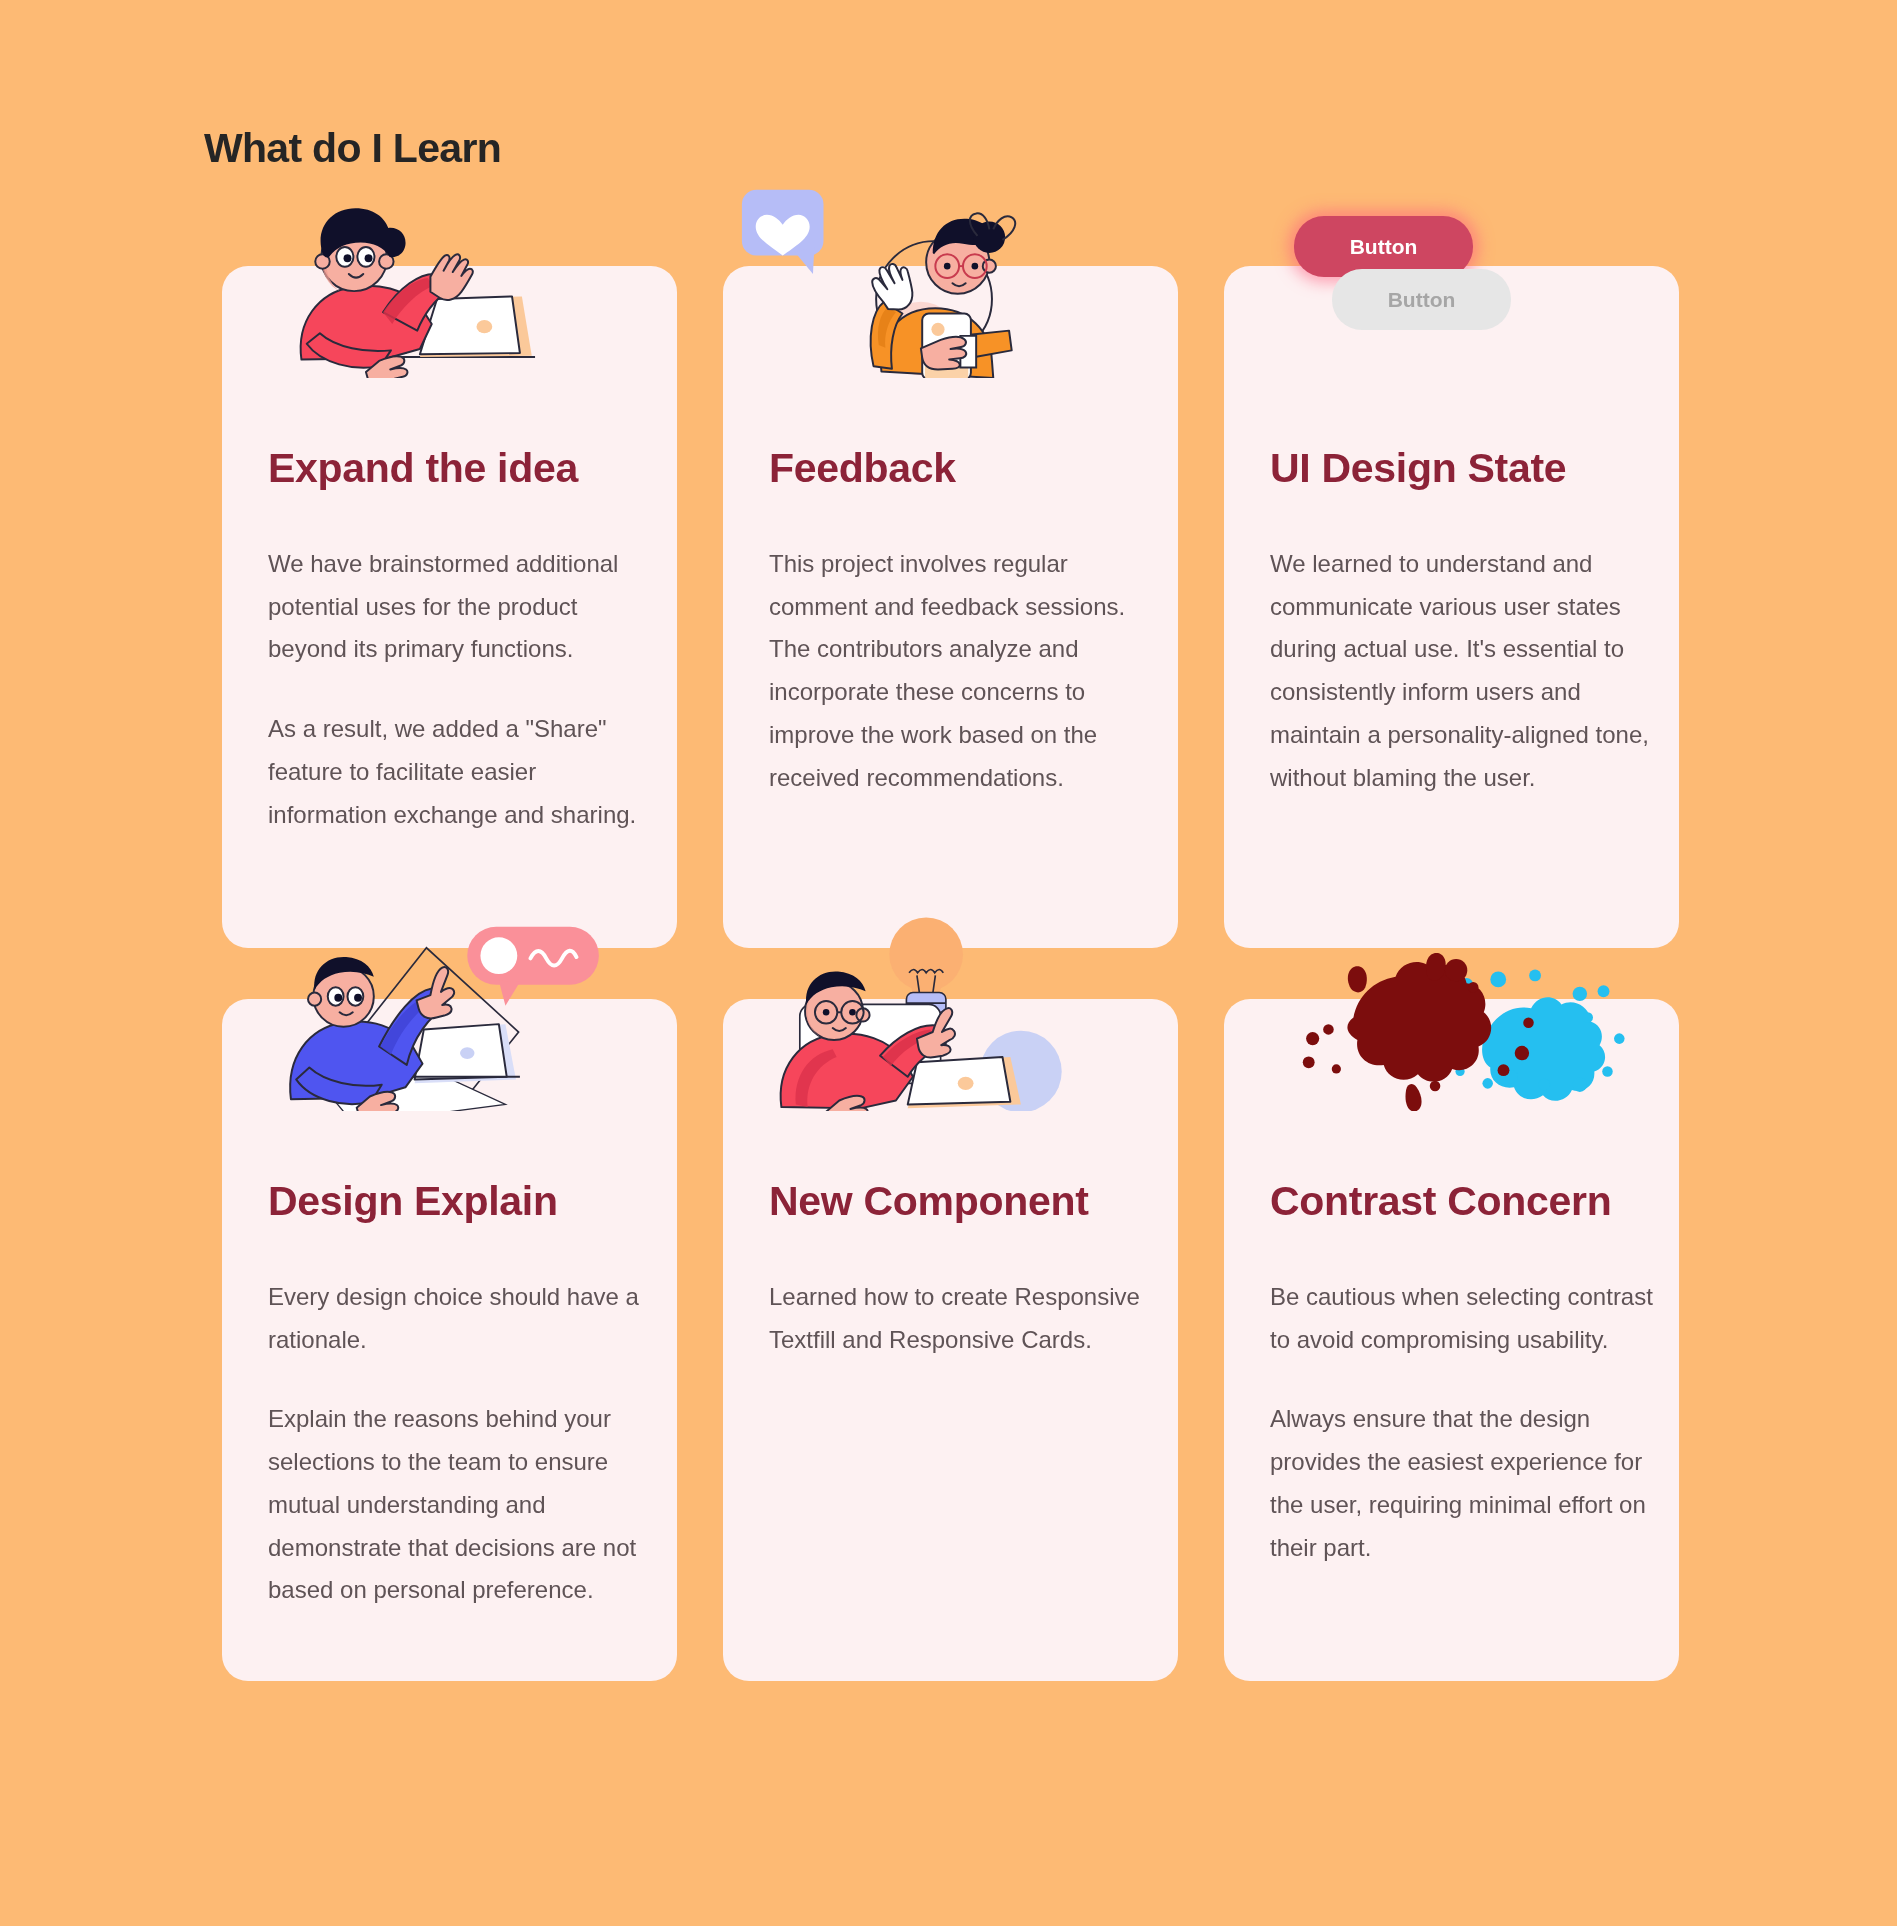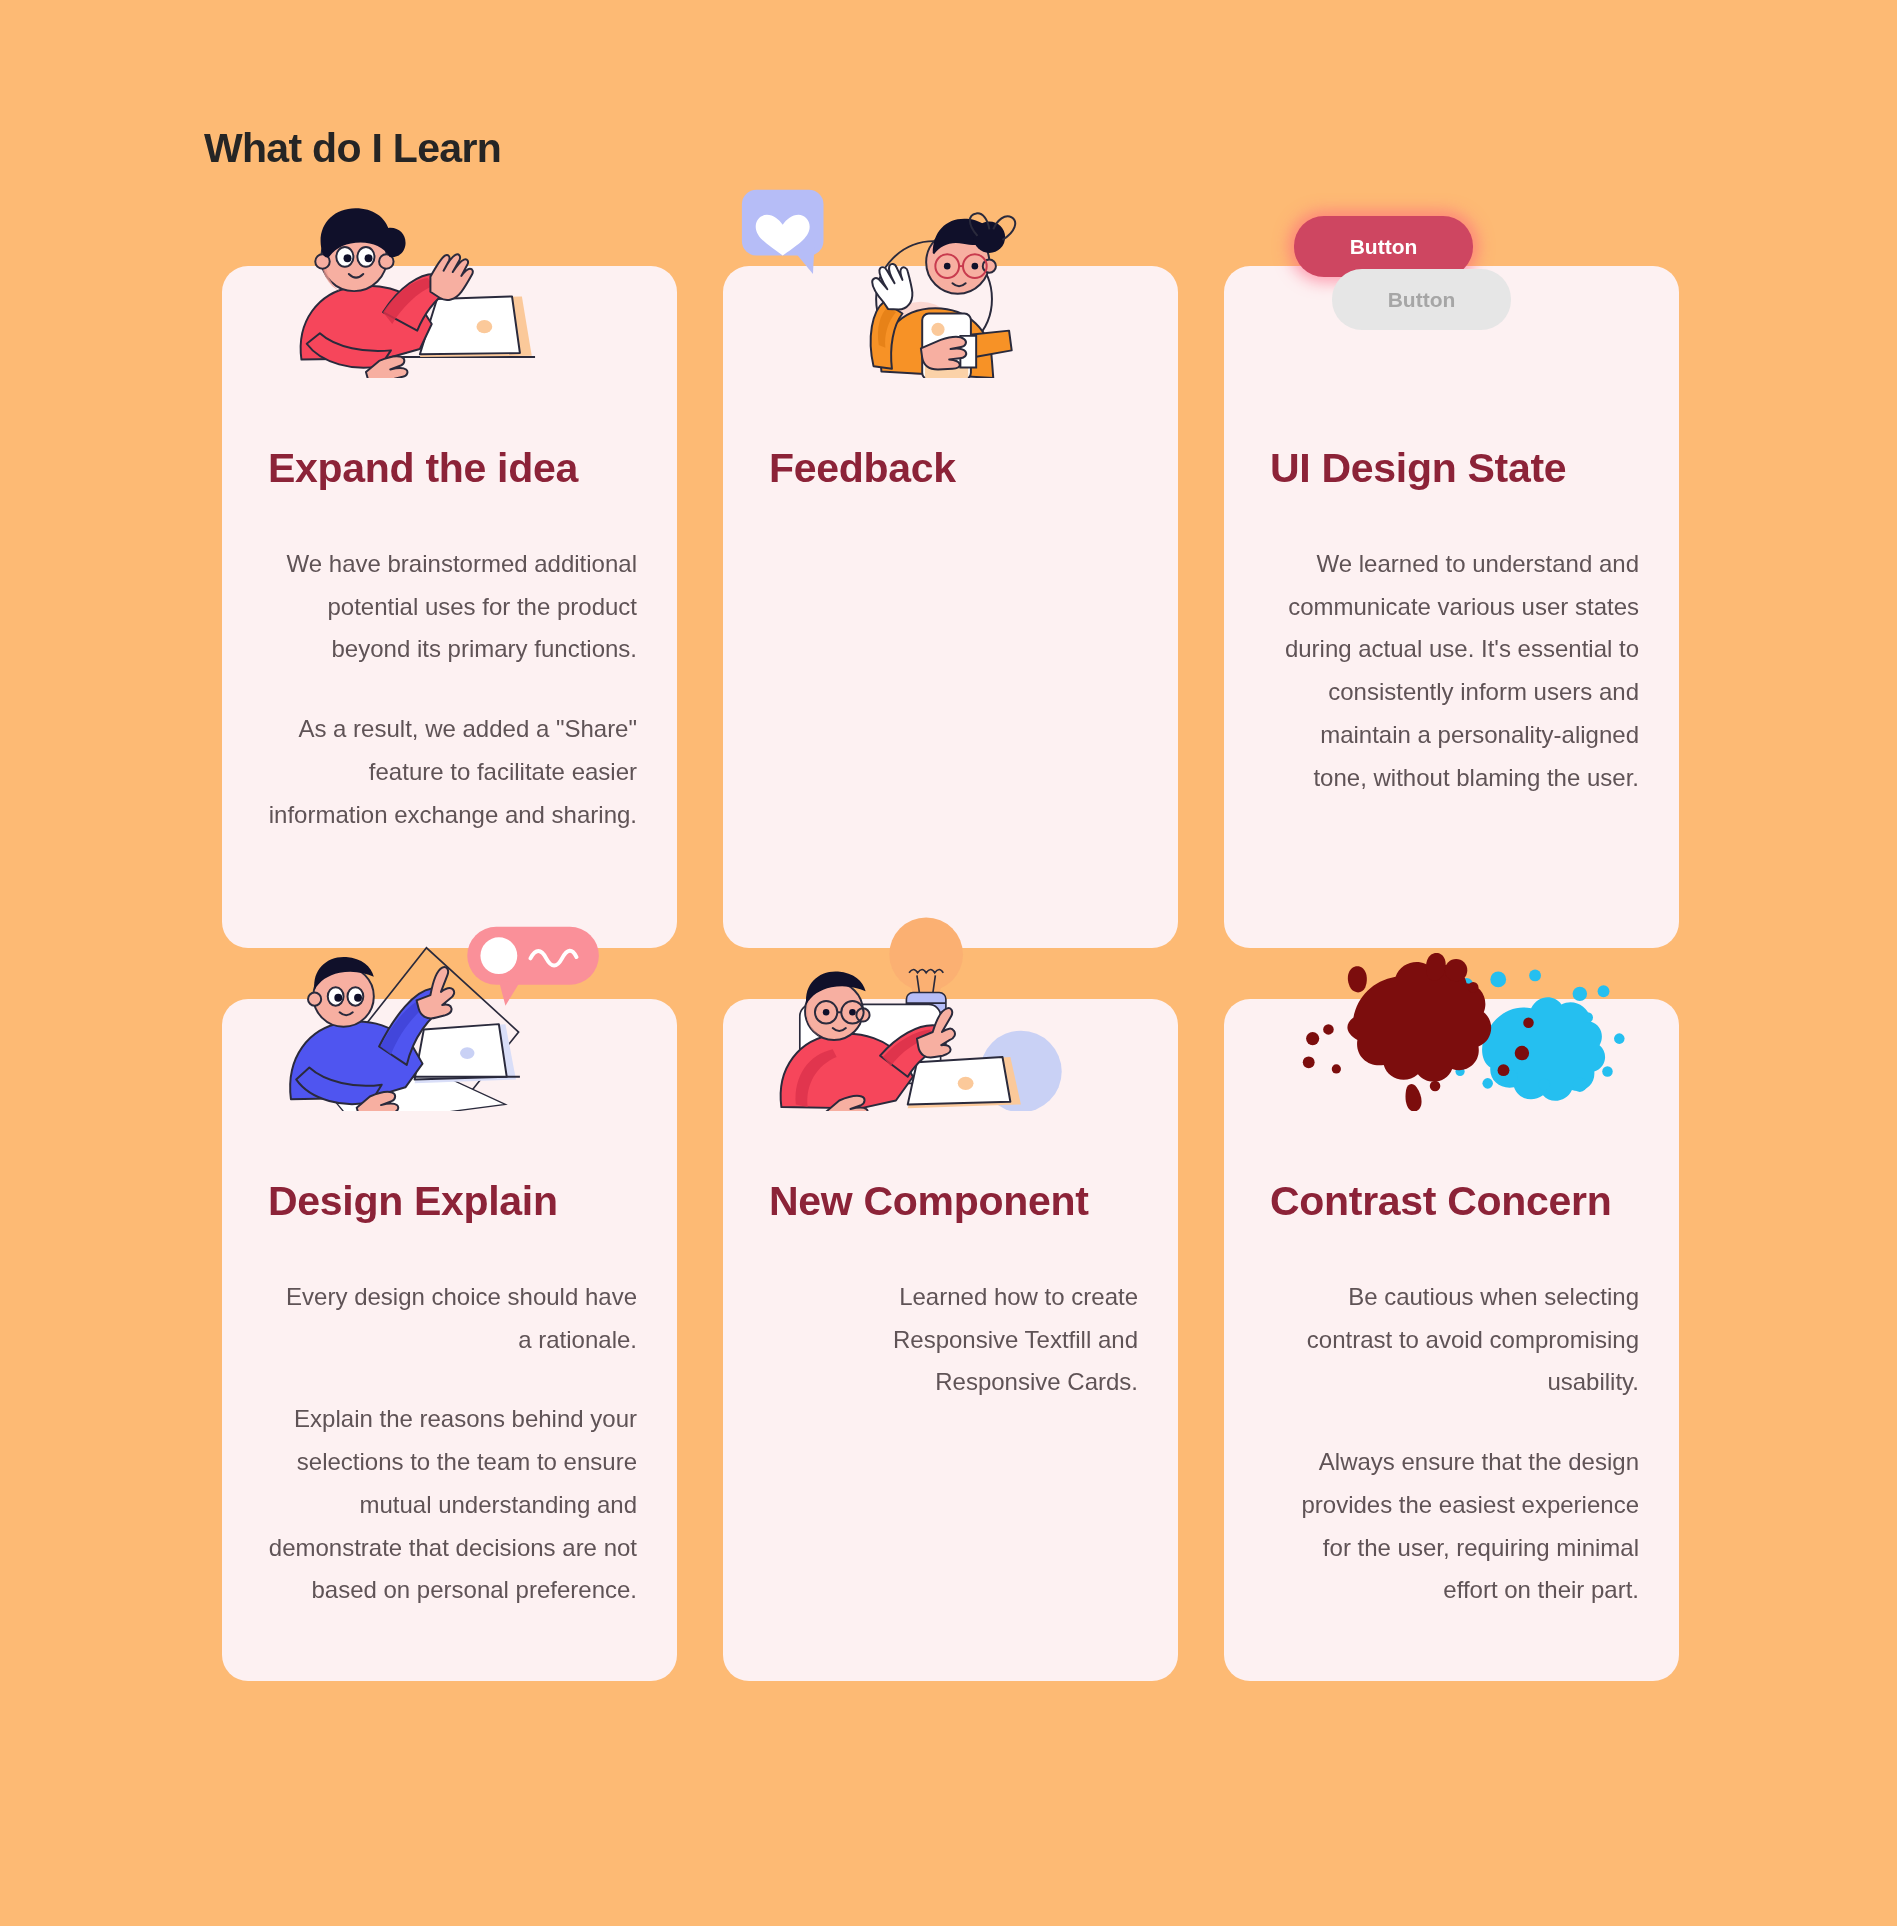--- a/index.html
+++ b/index.html
@@ -72,23 +72,22 @@
     font-size: 41px;
     font-weight: 700;
     letter-spacing: -0.3px;
     color: #8C2338;
     white-space: nowrap;
   }
 
   .card-body {
     position: absolute;
     left: 46px;
-    right: 40px;
+    right: 24px;
     top: 277px;
-    text-align: right;
   }
 
   .card-body p {
     font-size: 24px;
     line-height: 1.78;
     color: #5F5356;
     font-weight: 400;
   }
   .card-body p + p { margin-top: 37px; }
 
@@ -227,20 +226,23 @@
           <circle cx="340" cy="140" r="18" fill="none" stroke="#C83A4E" stroke-width="3"></circle>
           <circle cx="382" cy="140" r="18" fill="none" stroke="#C83A4E" stroke-width="3"></circle>
           <path d="M358 140 h6" stroke="#C83A4E" stroke-width="3"></path>
           <circle cx="340" cy="140" r="5" fill="#10102A"></circle>
           <circle cx="382" cy="140" r="5" fill="#10102A"></circle>
 
           <path d="M348 166 q10 9 20 0" stroke="#2A2A3C" stroke-width="3" fill="none" stroke-linecap="round"></path>
         </svg>
       </div>
       <h2 class="card-title">Feedback</h2>
+      <div class="card-body">
+        <p>This project involves regular comment and feedback sessions. The contributors analyze and incorporate these concerns to improve the work based on the received recommendations.</p>
+      </div>
     </div>
 
     <div class="card">
       <div class="btn-art">
         <div class="btn-primary">Button</div>
         <div class="btn-disabled">Button</div>
       </div>
       <h2 class="card-title">UI Design State</h2>
       <div class="card-body">
         <p>We learned to understand and communicate various user states during actual use. It's essential to consistently inform users and maintain a personality-aligned tone, without blaming the user.</p>

